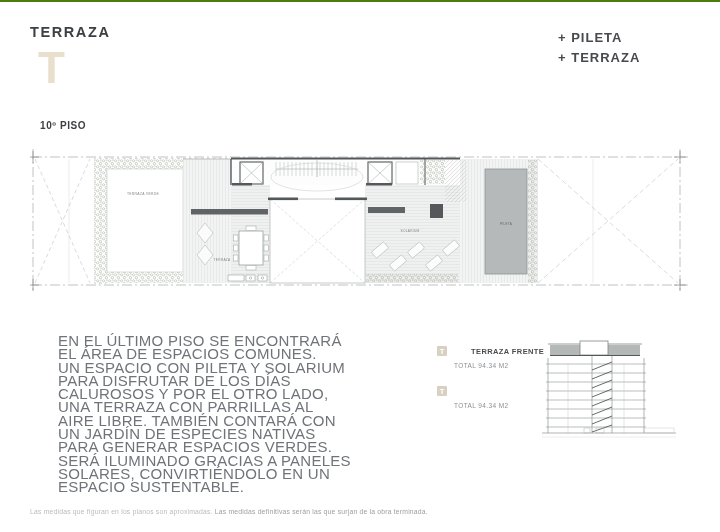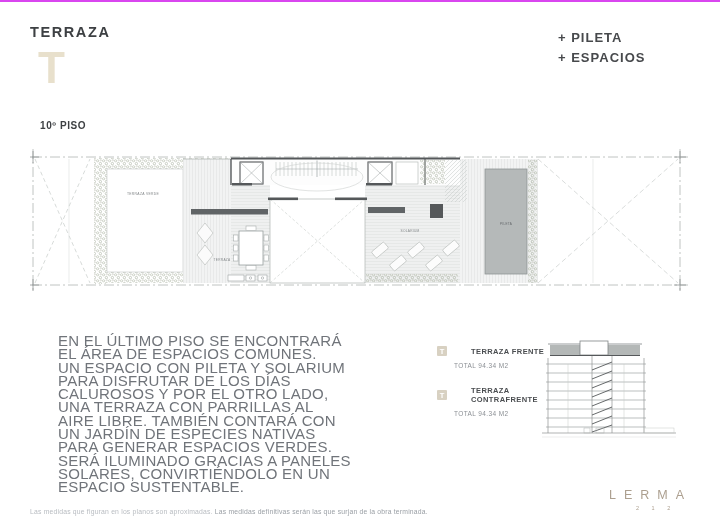--- a/index.html
+++ b/index.html
@@ -1,18 +1,18 @@
 <!DOCTYPE html>
 <html><head>
 <meta charset="utf-8">
 <style>
   html,body{margin:0;padding:0;background:#fff;}
   body{width:720px;height:532px;position:relative;overflow:hidden;
        font-family:"Liberation Sans",sans-serif;-webkit-font-smoothing:antialiased;}
-  .page{position:absolute;inset:0;border-top:2px solid #d946ef;}
+  .page{position:absolute;inset:0;border-top:2px solid #4d7c0f;}
 
   .title{position:absolute;left:30px;top:22px;font-size:14.5px;font-weight:700;
          letter-spacing:1.6px;color:#3d4043;}
   .big-letter{position:absolute;left:38px;top:44px;font-size:44px;font-weight:700;
               color:#e8e0cc;line-height:1;}
   .features{position:absolute;left:558px;top:26px;color:#47494c;font-size:13px;
             font-weight:600;letter-spacing:1px;line-height:20px;}
   .floor-label{position:absolute;left:40px;top:118px;font-size:10px;font-weight:700;
                letter-spacing:.6px;color:#3d4043;}
 
@@ -43,21 +43,21 @@
 </head>
 <body>
 
 <div class="page">
 
   <div class="title">TERRAZA</div>
   <div class="big-letter">T</div>
 
   <div class="features">
     <div>+ PILETA</div>
-    <div>+ ESPACIOS</div>
+    <div>+ TERRAZA</div>
   </div>
 
   <div class="floor-label">10º PISO</div>
 
   <svg class="plan-svg" width="660" height="175" viewBox="0 0 660 175">
     <defs>
       <pattern id="plants" width="6" height="6" patternUnits="userSpaceOnUse">
         <circle cx="1.6" cy="1.8" r="1.1" fill="none" stroke="#a3ac98" stroke-width="0.5"></circle>
         <circle cx="4.4" cy="4.6" r="1.2" fill="none" stroke="#98a28e" stroke-width="0.5"></circle>
         <circle cx="4.8" cy="1.2" r="0.7" fill="none" stroke="#adb5a3" stroke-width="0.4"></circle>
@@ -235,21 +235,20 @@
     <div class="legend-item">
       <div class="legend-row">
         <span class="legend-icon">T</span>
         <span class="legend-label">TERRAZA FRENTE</span>
       </div>
       <div class="legend-total">TOTAL 94.34 M2</div>
     </div>
     <div class="legend-item">
       <div class="legend-row">
         <span class="legend-icon">T</span>
-        <span class="legend-label">TERRAZA CONTRAFRENTE</span>
       </div>
       <div class="legend-total">TOTAL 94.34 M2</div>
     </div>
   </div>
 
   <svg class="elev-svg" width="140" height="110" viewBox="0 0 140 110">
     <g stroke="#8f9494" fill="none">
 
       <line x1="8" y1="8" x2="102" y2="8" stroke="#7f8486" stroke-width="0.8"></line>
       <rect x="10" y="9" width="30" height="10" fill="#b4b8b7" stroke="none"></rect>
@@ -291,18 +290,14 @@
       <rect x="56" y="92" width="8" height="5" stroke-width="0.5" stroke="#b0b5b3"></rect>
       <rect x="104" y="92" width="30" height="5" stroke-width="0.5" stroke="#c5c9c7"></rect>
       <line x1="2" y1="101" x2="136" y2="101" stroke="#d8dbda" stroke-width="0.5"></line>
     </g>
   </svg>
 
   <div class="disclaimer">
     <span class="d1">Las medidas que figuran en los planos son aproximadas. </span><span class="d2">Las medidas definitivas serán las que surjan de la obra terminada.</span>
   </div>
 
-  <div class="brand">
-    <div class="brand-name">LERMA</div>
-    <div class="brand-num">2 1 2</div>
-  </div>
 
 </div>
 
 </body></html>

